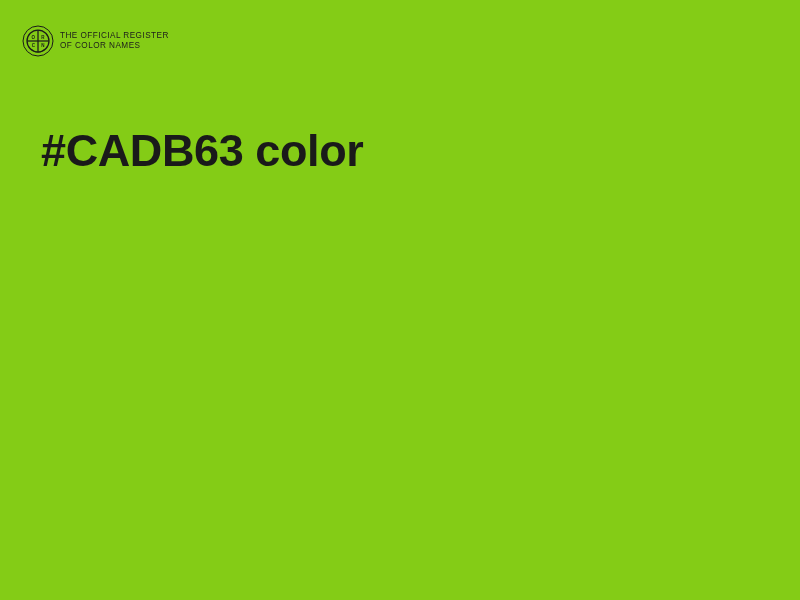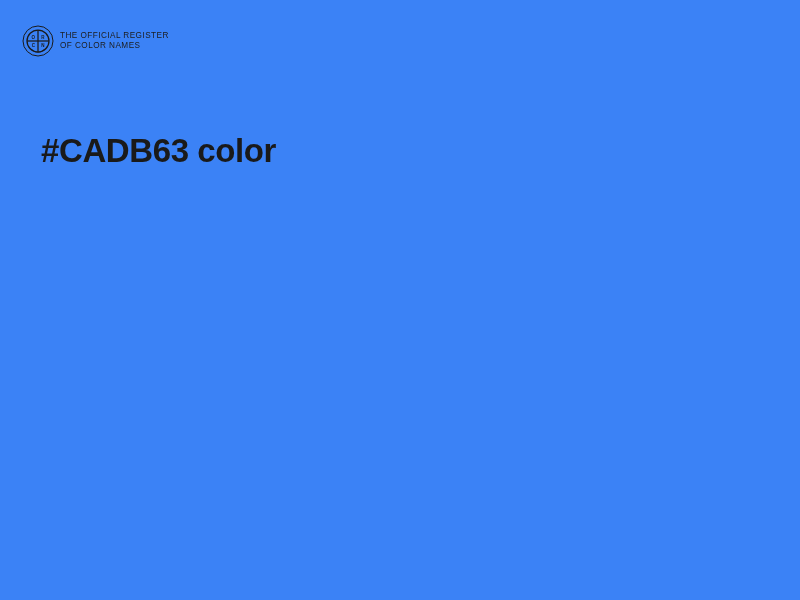--- a/index.html
+++ b/index.html
@@ -50,41 +50,41 @@
   
   .content {
     position: absolute;
     left: 41px;
     top: 128px;
     width: 700px;
   }
   .color-title {
     margin: 0;
     color: #1a1a1a;
-    font-size: 33px;
+    font-size: 45px;
     font-weight: 700;
     letter-spacing: -0.4px;
     line-height: 46px;
     white-space: nowrap;
   }
   .color-subtitle {
     margin: 0;
     padding-top: 26px;
     color: #1d1d1d;
     font-size: 9.5px;
     font-weight: 700;
     letter-spacing: 0.15px;
     line-height: 12px;
     white-space: nowrap;
   }
 </style>
 </head>
 <body style="background: rgb(202, 219, 99);">
 
-<div class="page" style="background: #3b82f6;">
+<div class="page" style="background: #84cc16;">
 
   <div class="brand">
     <span class="brand-seal-wrap">
       <svg class="brand-seal" viewBox="0 0 64 64" xmlns="http://www.w3.org/2000/svg">
         <circle cx="32" cy="32" r="30" fill="none" stroke="#1a1a1a" stroke-width="2"></circle>
         <circle cx="32" cy="32" r="22" fill="none" stroke="#1a1a1a" stroke-width="2.5"></circle>
         <line x1="32" y1="10" x2="32" y2="54" stroke="#1a1a1a" stroke-width="2.5"></line>
         <line x1="10" y1="32" x2="54" y2="32" stroke="#1a1a1a" stroke-width="2.5"></line>
         <text x="22.5" y="27.5" font-family="Liberation Sans, sans-serif" font-size="9" font-weight="700" fill="#1a1a1a" text-anchor="middle">O</text>
         <text x="41.5" y="27.5" font-family="Liberation Sans, sans-serif" font-size="9" font-weight="700" fill="#1a1a1a" text-anchor="middle">R</text>

